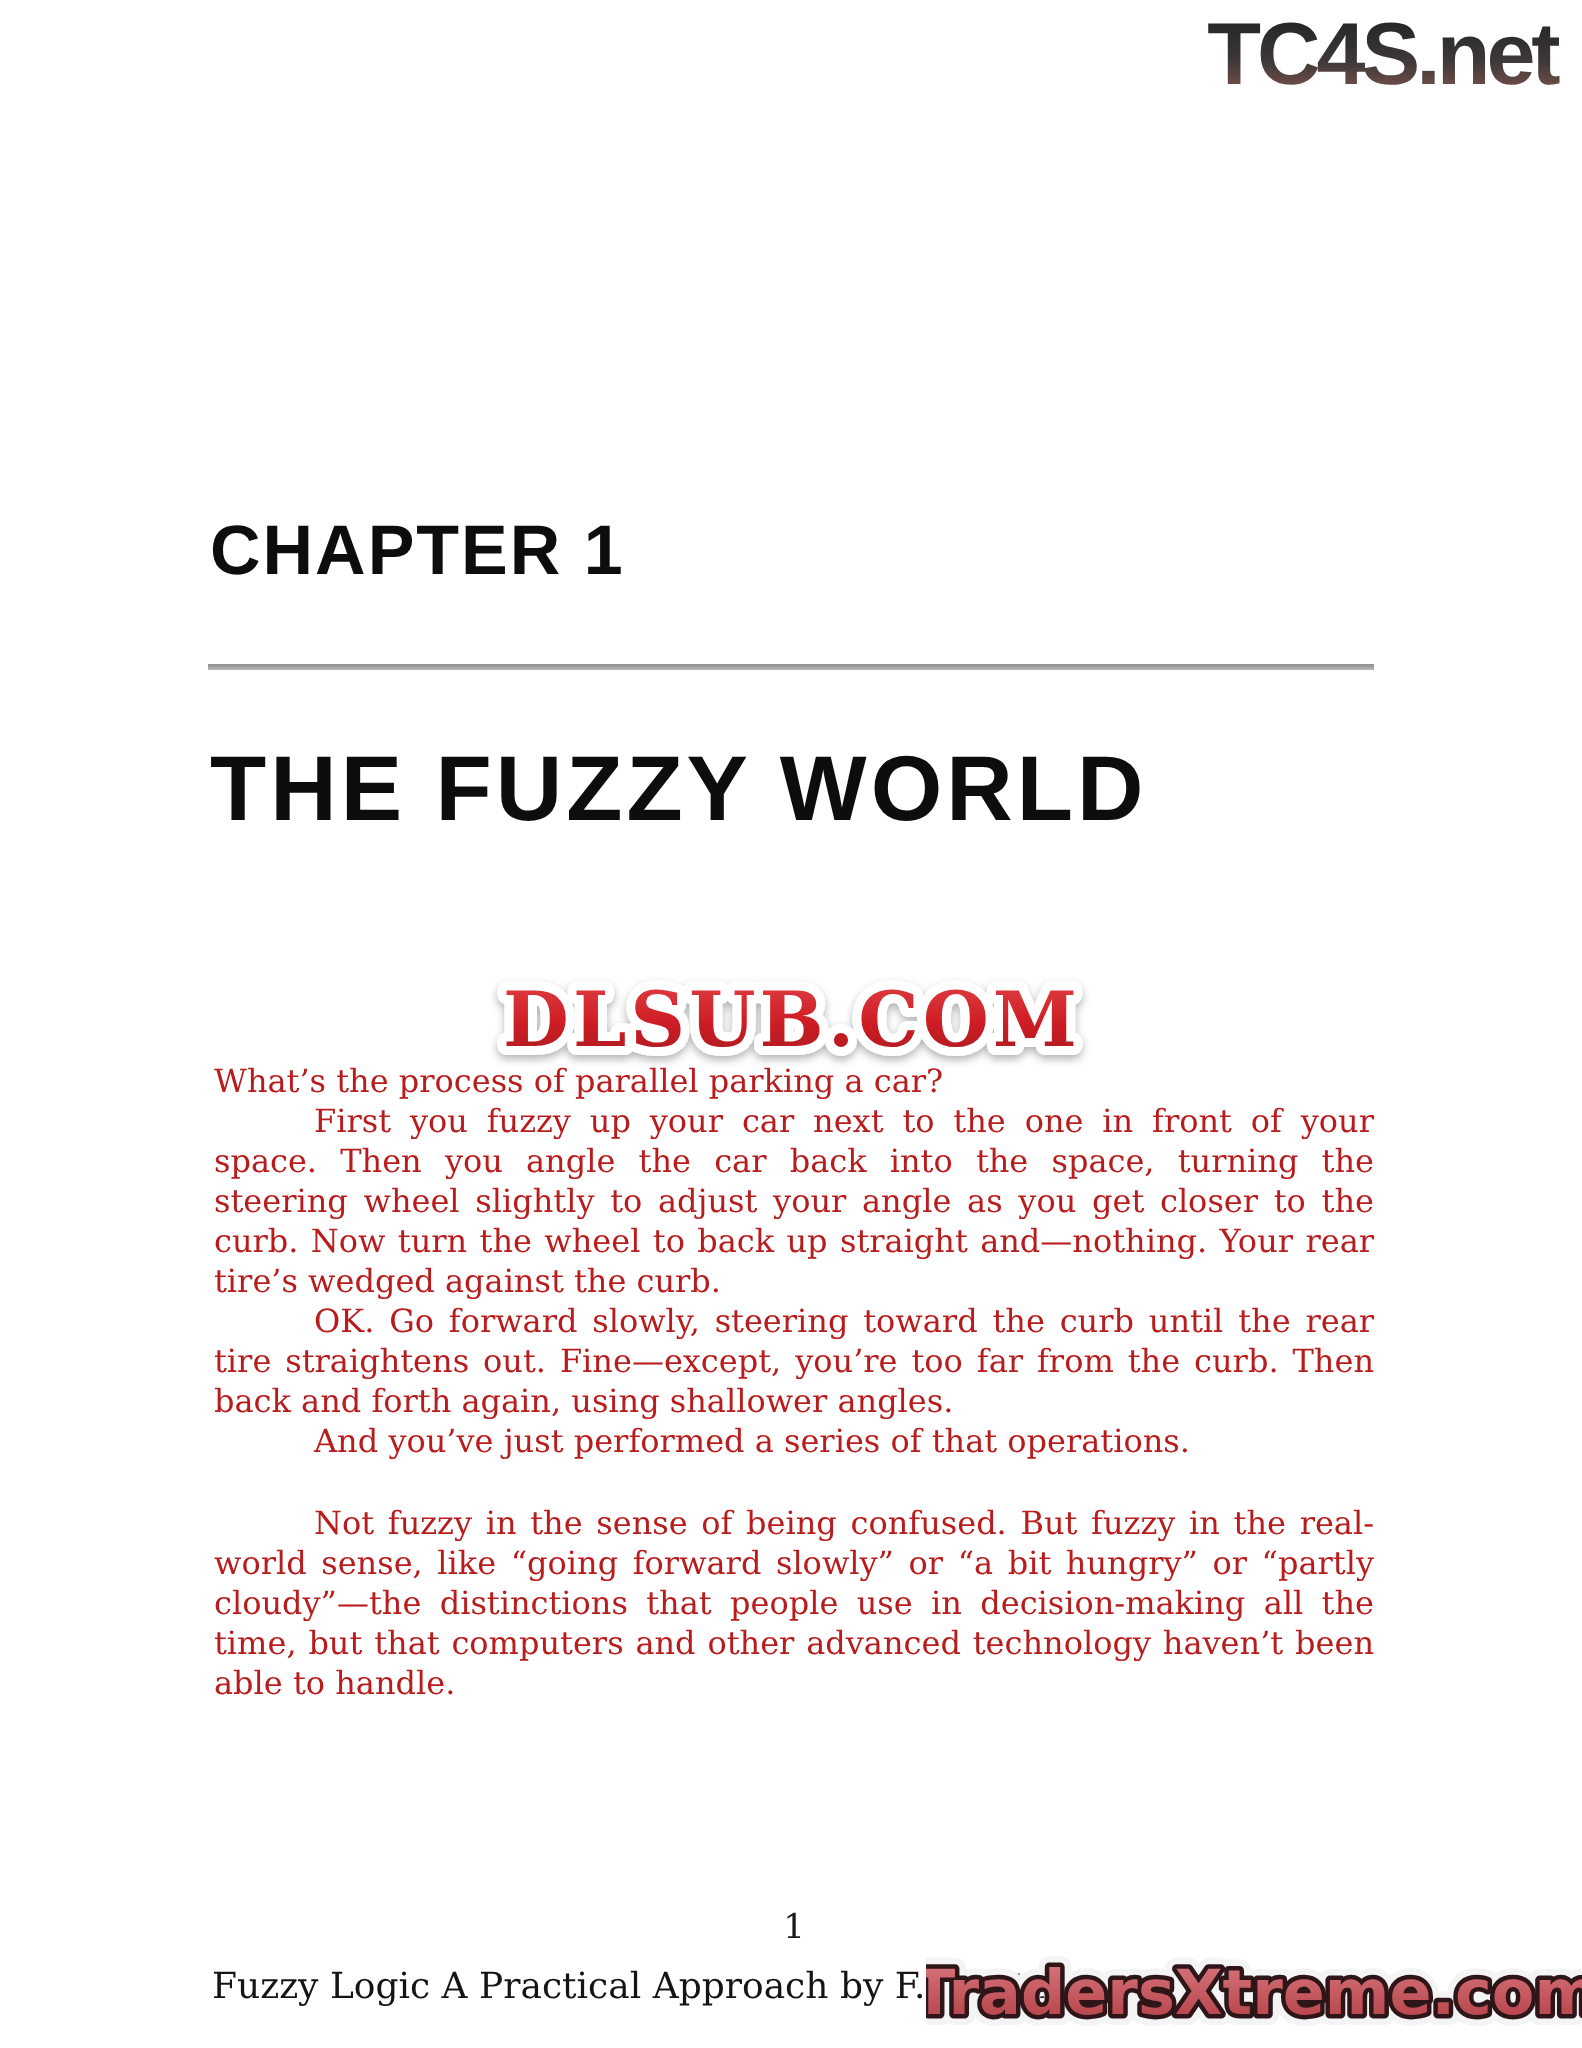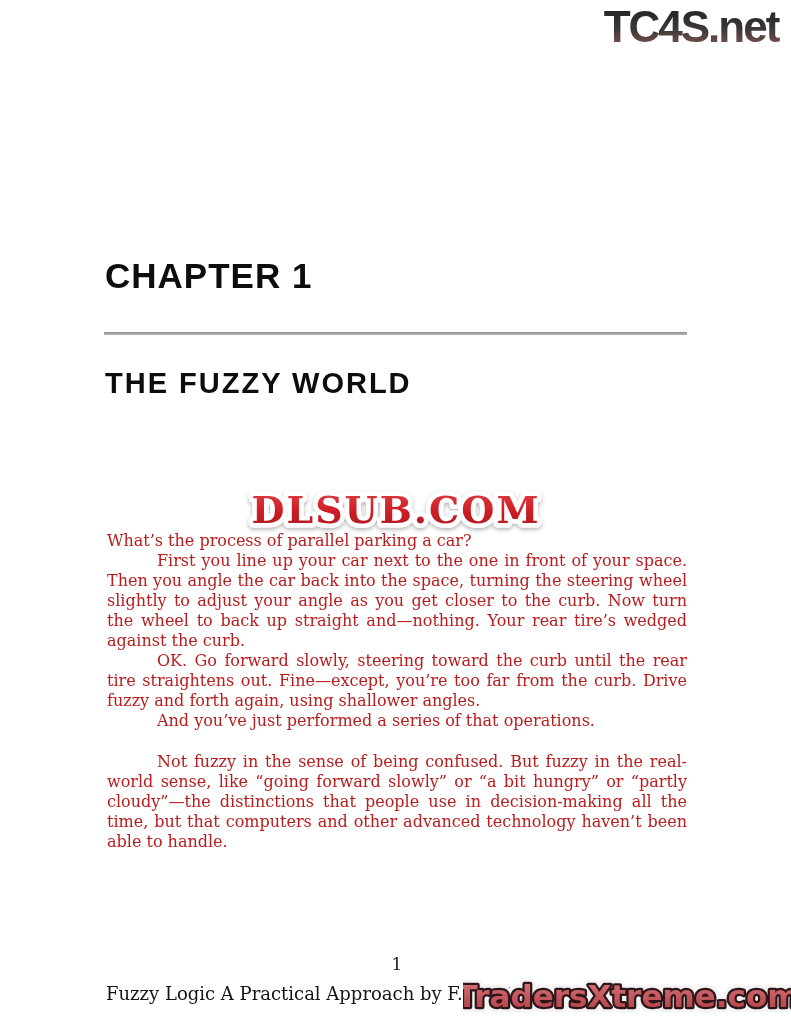--- a/index.html
+++ b/index.html
@@ -39,21 +39,21 @@
     width: 583px;
     height: 3px;
     background: linear-gradient(#8f8f8f, #b9b9b9);
   }
   .chapter-title {
     position: absolute;
     left: 105px;
     top: 367px;
     font-family: "Liberation Sans", sans-serif;
     font-weight: bold;
-    font-size: 29px;
+    font-size: 46px;
     letter-spacing: 2px;
     color: #0d0d0d;
     white-space: nowrap;
   }
 
   
   .dlsub-wrap {
     position: absolute;
     top: 478px;
     left: 50%;
@@ -132,22 +132,22 @@
         <filter id="dlShadow" x="-20%" y="-20%" width="140%" height="140%">
           <feDropShadow dx="0" dy="2" stdDeviation="2" flood-color="#000000" flood-opacity="0.3"></feDropShadow>
         </filter>
       </defs>
       <text x="160" y="45" text-anchor="middle" font-family="&quot;DejaVu Serif&quot;, serif" font-weight="bold" font-size="38" letter-spacing="2" paint-order="stroke" stroke="#ffffff" stroke-width="9" stroke-linejoin="round" fill="url(#dlGrad)" filter="url(#dlShadow)">DLSUB.COM</text>
     </svg>
   </div>
 
   <div class="body-text">
     <p>What’s the process of parallel parking a car?</p>
-    <p class="indent">First you line up your car next to the one in front of your space. Then you angle the car back into the space, turning the steering wheel slightly to adjust your angle as you get closer to the curb. Now turn the wheel to back up straight and—nothing. Your rear tire’s wedged against the curb.</p>
-    <p class="indent">OK. Go forward slowly, steering toward the curb until the rear tire straightens out. Fine—except, you’re too far from the curb. Drive fuzzy and forth again, using shallower angles.</p>
+    <p class="indent">First you fuzzy up your car next to the one in front of your space. Then you angle the car back into the space, turning the steering wheel slightly to adjust your angle as you get closer to the curb. Now turn the wheel to back up straight and—nothing. Your rear tire’s wedged against the curb.</p>
+    <p class="indent">OK. Go forward slowly, steering toward the curb until the rear tire straightens out. Fine—except, you’re too far from the curb. Then back and forth again, using shallower angles.</p>
     <p class="indent">And you’ve just performed a series of that operations.</p>
     <p class="indent gap-before">Not fuzzy in the sense of being confused. But fuzzy in the real-world sense, like “going forward slowly” or “a bit hungry” or “partly cloudy”—the distinctions that people use in decision-making all the time, but that computers and other advanced technology haven’t been able to handle.</p>
   </div>
 
   <div class="page-number">1</div>
   <div class="footer-credit">Fuzzy Logic A Practical Approach by F. Martin</div>
 
   <div class="traders-wrap">
     <svg width="330" height="54">
       <defs>

